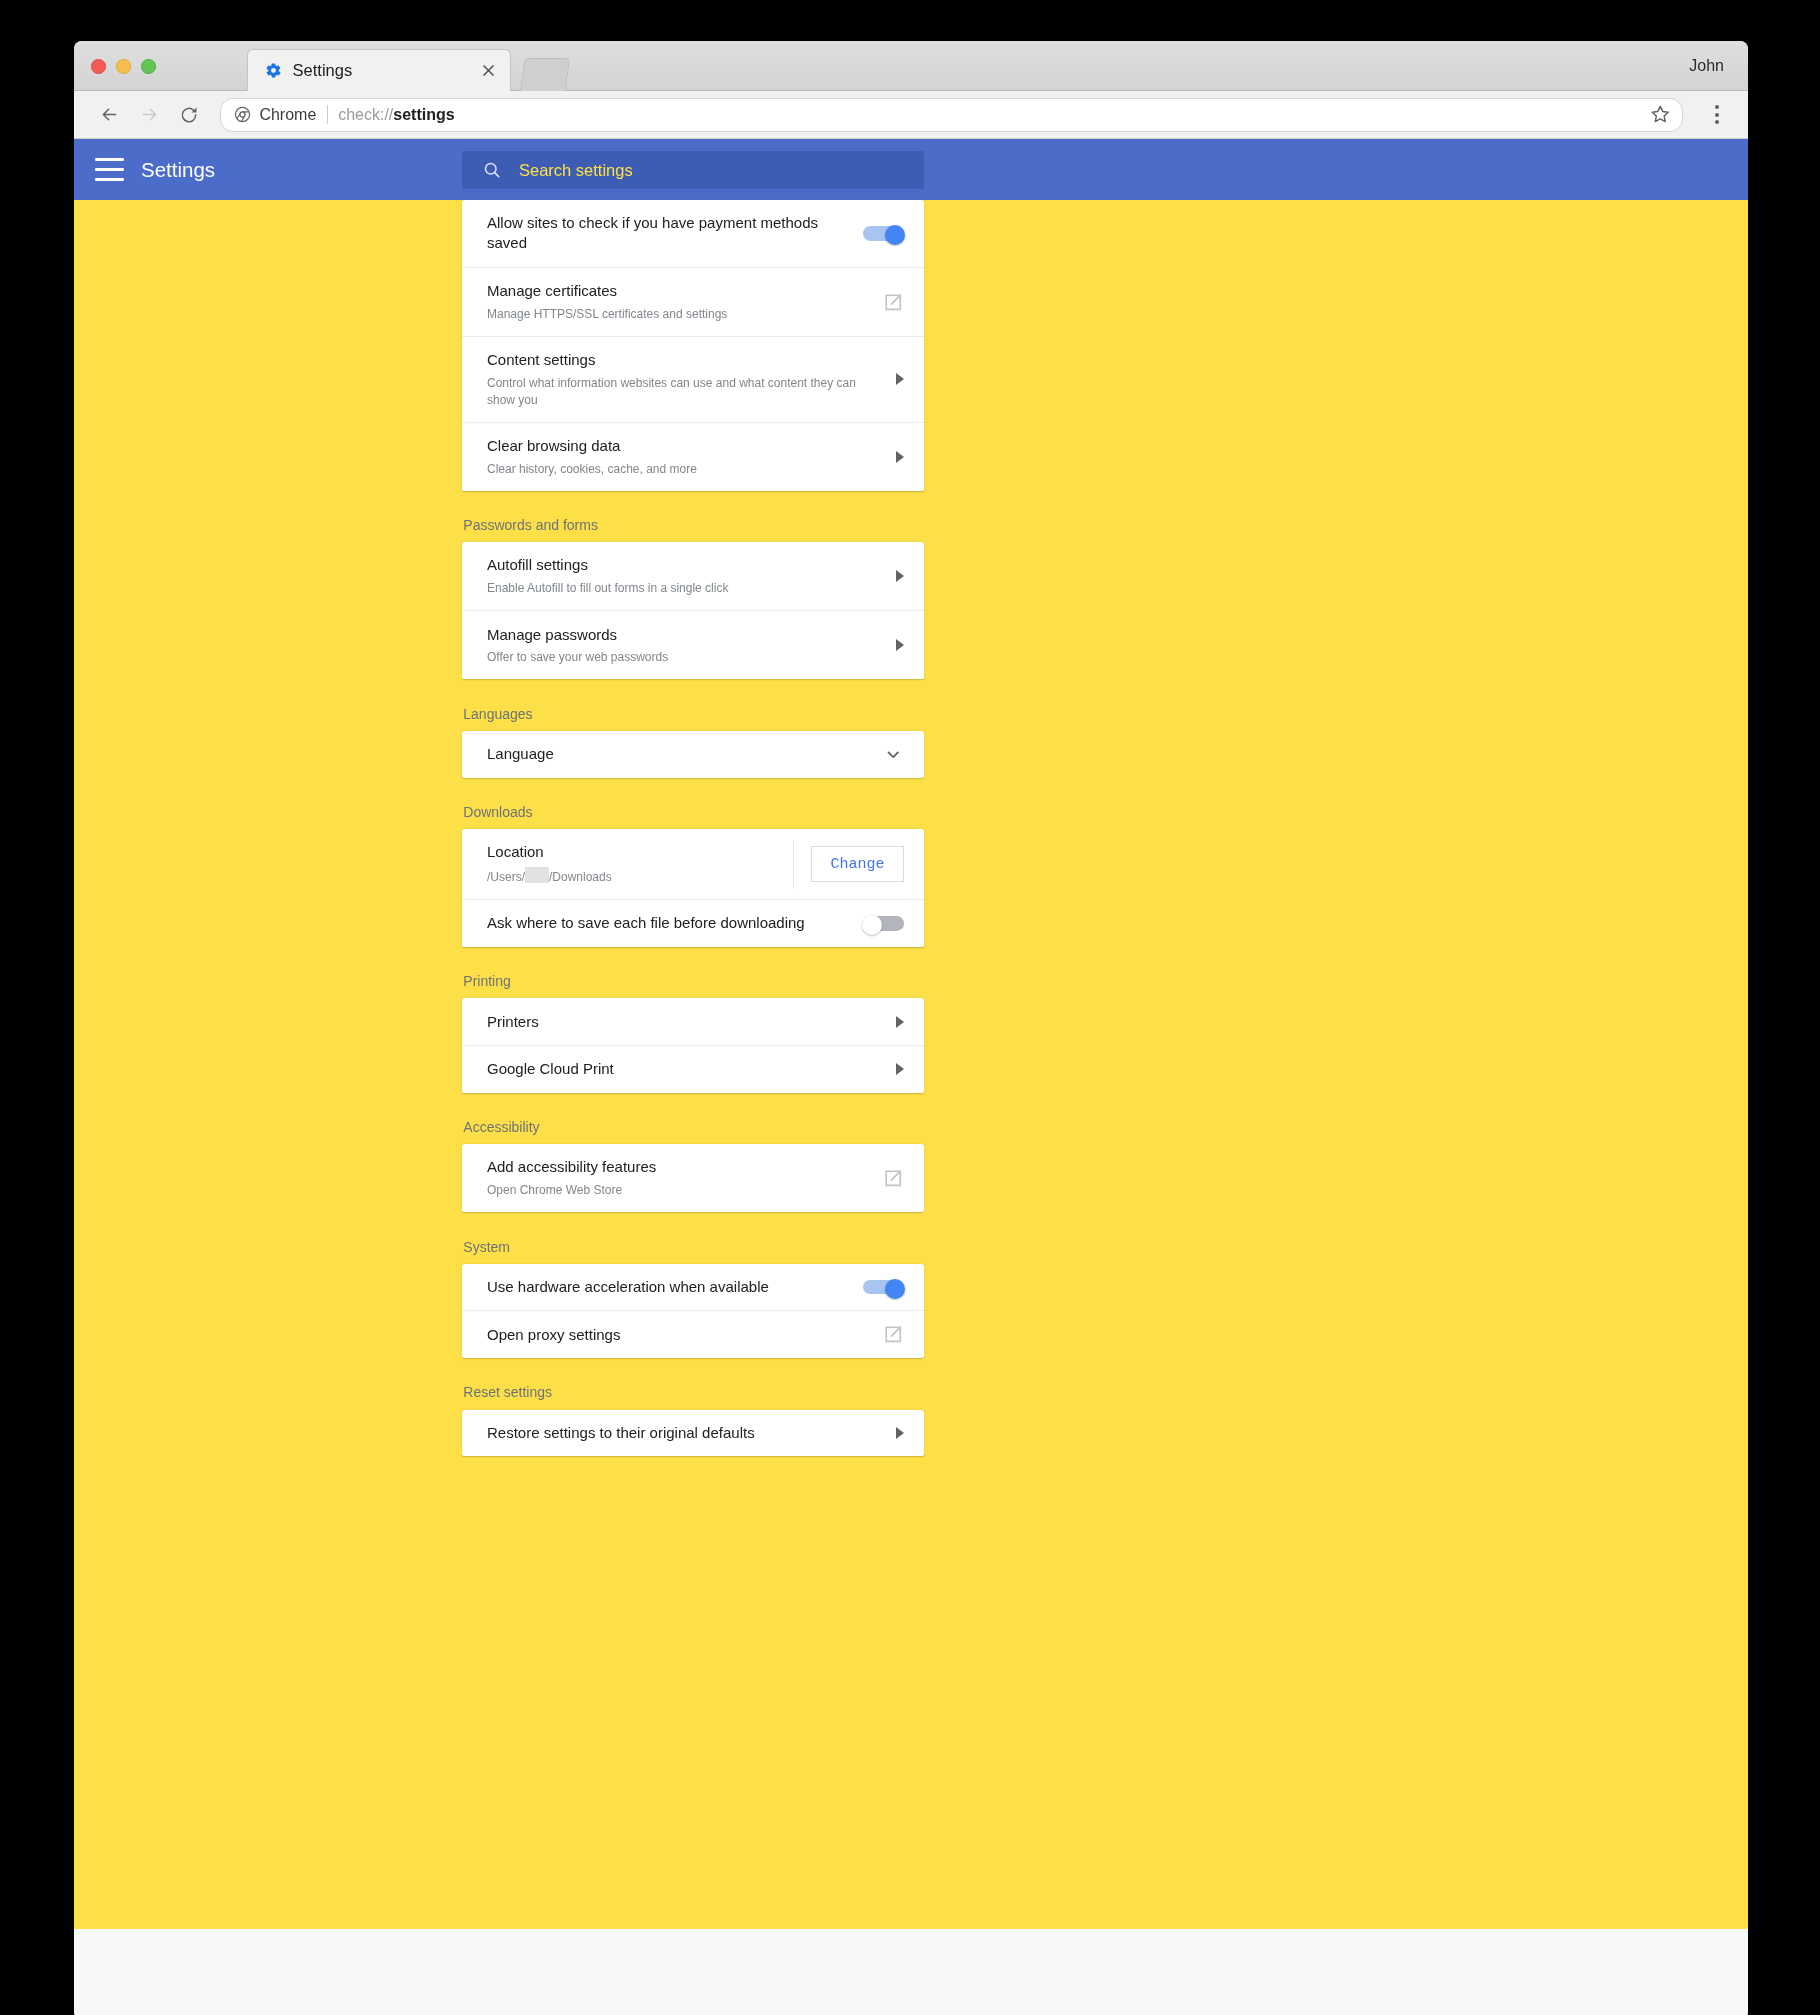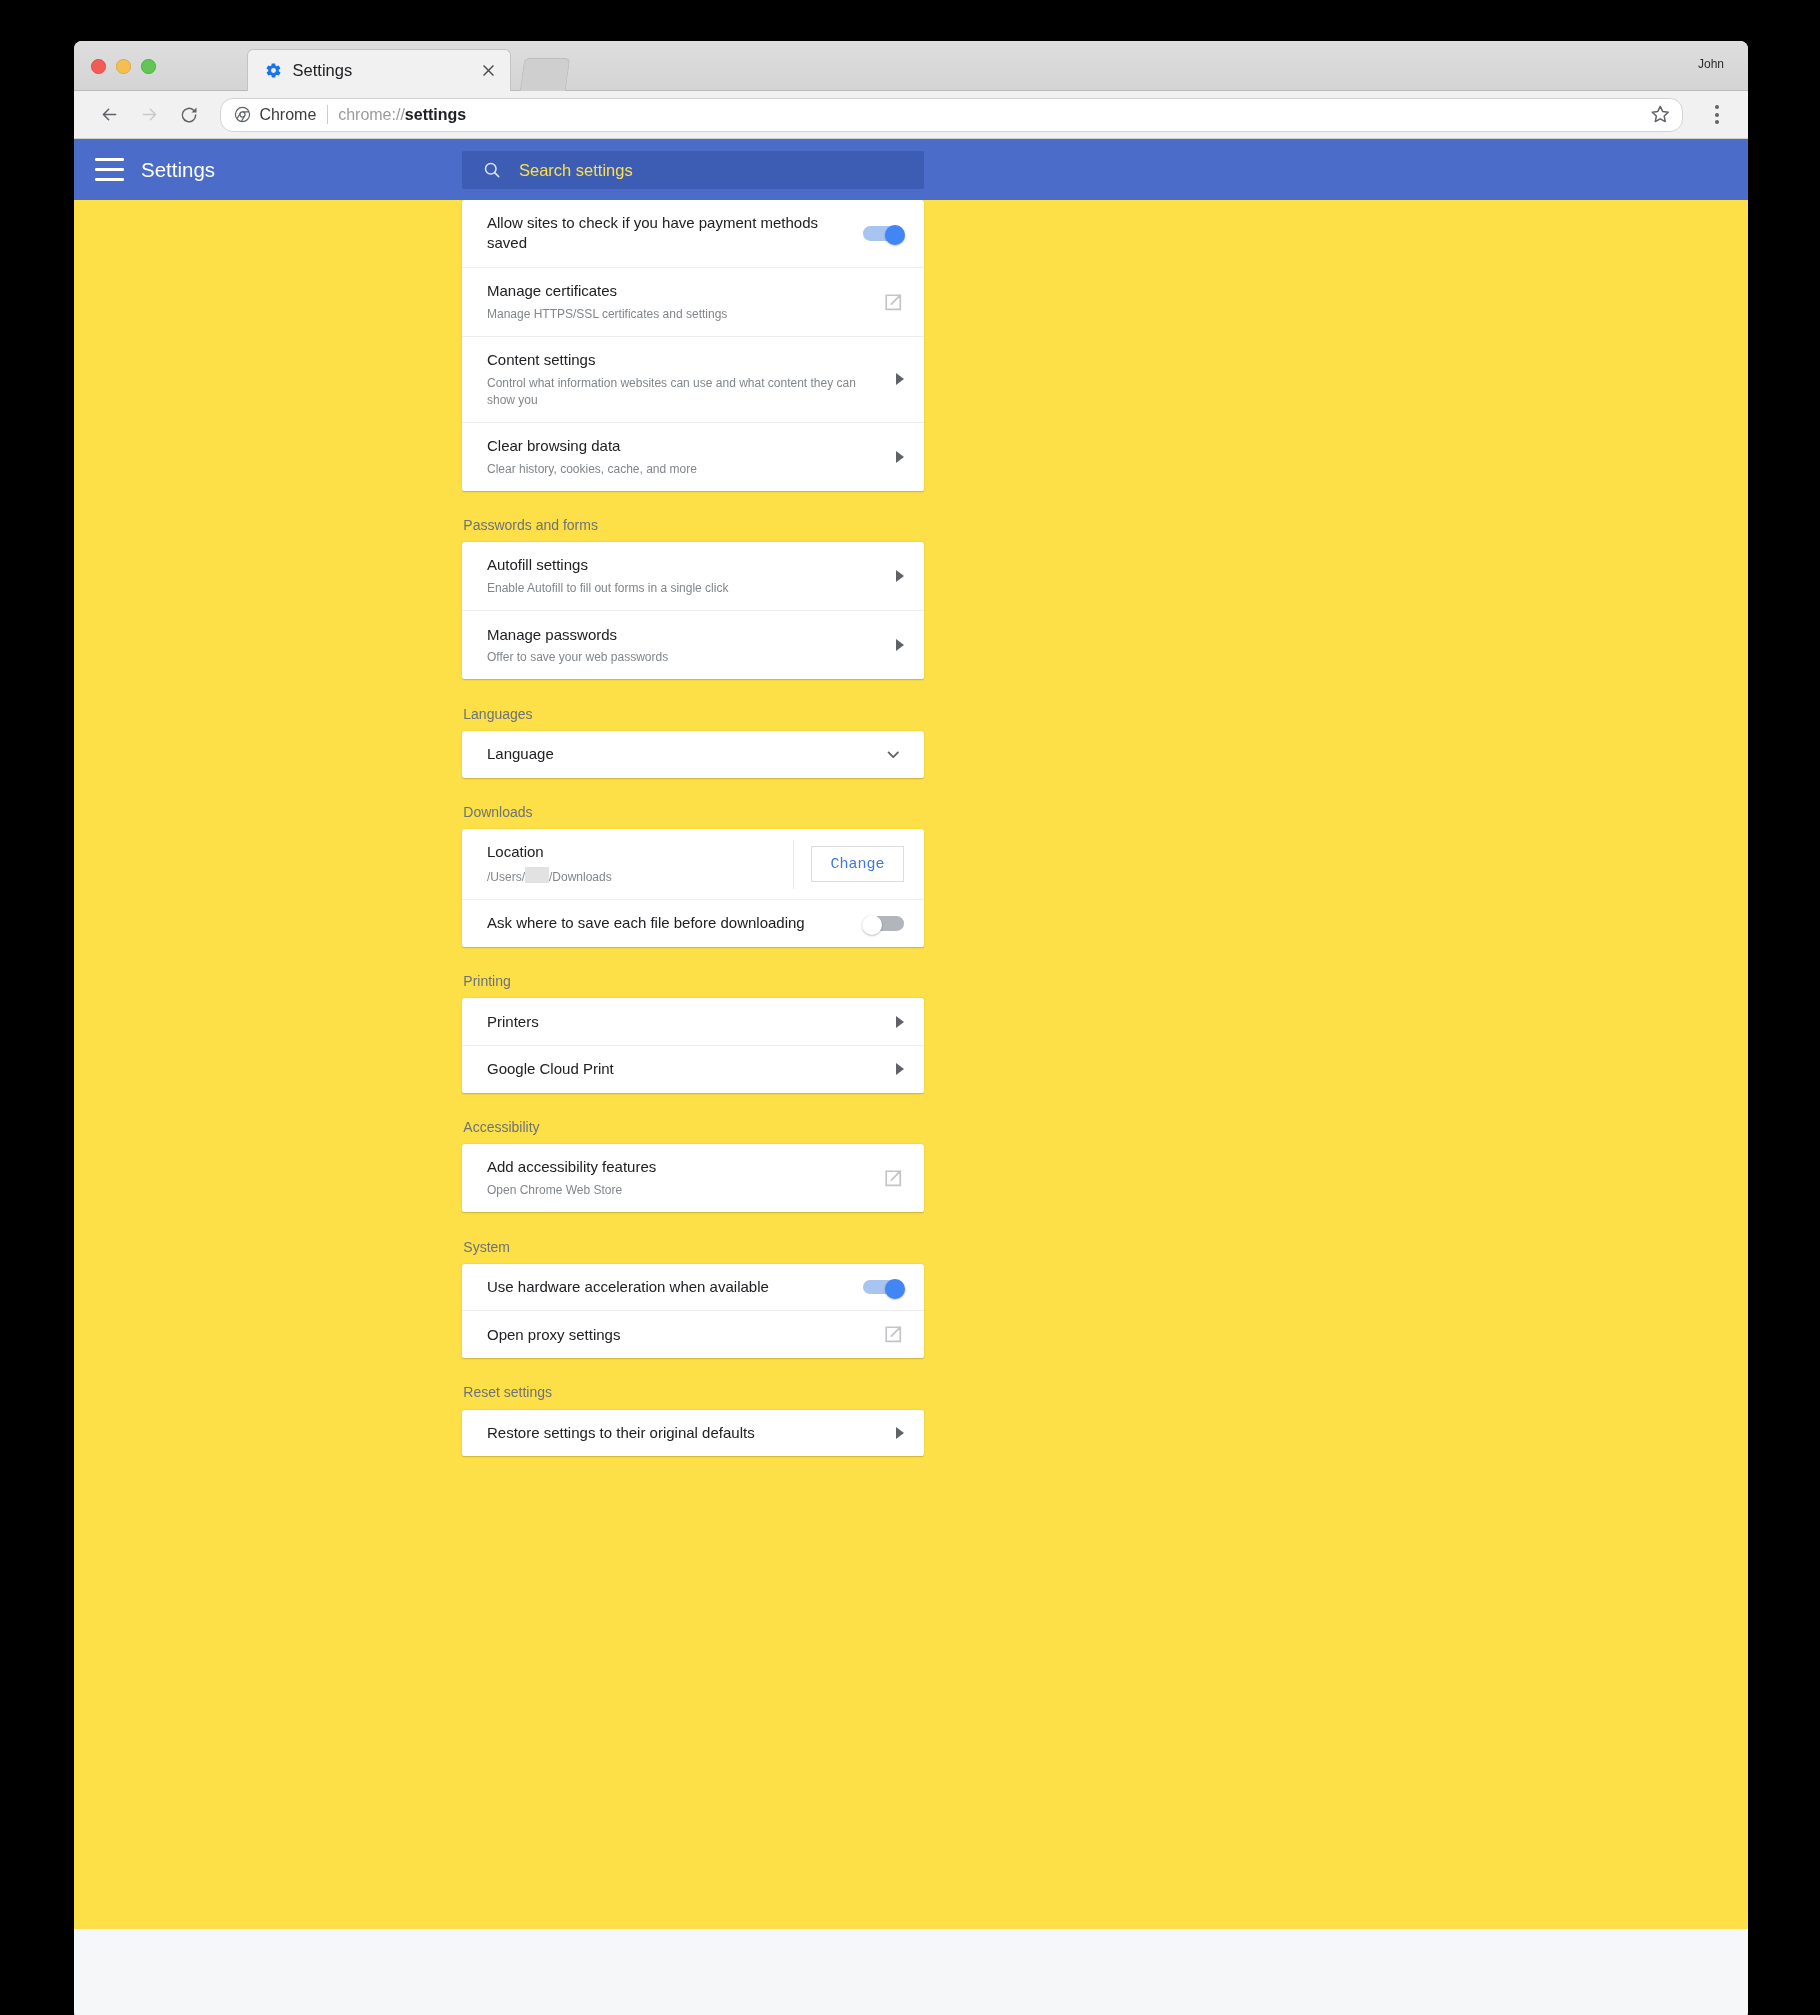--- a/index.html
+++ b/index.html
@@ -62,21 +62,21 @@
     position: absolute; left: 448px; top: 17px;
     width: 46px; height: 33px;
     background: #cfcfcf;
     border: 0.7px solid #bdbdbd;
     border-bottom: none;
     border-radius: 5.3px 5.3px 0 0;
     transform: skewX(-8deg);
   }
   .profile-name {
     position: absolute; right: 24px; top: 16px;
-    font-size: 12px; color: #2b2b2b; margin-left: 20px;
+    font-size: 16px; color: #2b2b2b; margin-left: 20px;
   }
 
   
   .toolbar {
     position: relative;
     height: 48px;
     background: #f1f1f1;
     border-bottom: 0.7px solid #cfcfcf;
     display: flex; align-items: center;
     padding: 0 17px;
@@ -296,21 +296,21 @@
     <div class="omnibox">
       <span class="omni-chrome-icon">
         <svg viewBox="0 0 24 24" width="17" height="17">
           <circle cx="12" cy="12" r="10" fill="none" stroke="#5f6368" stroke-width="1.7"></circle>
           <circle cx="12" cy="12" r="3.6" fill="none" stroke="#5f6368" stroke-width="1.7"></circle>
           <path stroke="#5f6368" stroke-width="1.7" d="M12 8.4h9M8.9 10.2L4.4 17.6M15.1 13.8L10.6 21.4"></path>
         </svg>
       </span>
       <span class="omni-chrome-label">Chrome</span>
       <span class="omni-sep"></span>
-      <span class="omni-url"><span>chrome://</span><b>settings</b></span>
+      <span class="omni-url"><span>check://</span><b>settings</b></span>
       <span class="star-btn">
         <svg viewBox="0 0 24 24" width="22.5" height="22.5">
             <path fill="none" stroke="#5f6368" stroke-width="1.6" stroke-linejoin="round" d="M12 3.6l2.6 5.4 5.9.8-4.3 4.1 1.1 5.9-5.3-2.9-5.3 2.9 1.1-5.9L3.5 9.8l5.9-.8z"></path>
           </svg>
       </span>
     </div>
 
     <span class="menu-btn">
       <span class="menu-dot"></span>
       <span class="menu-dot"></span>

